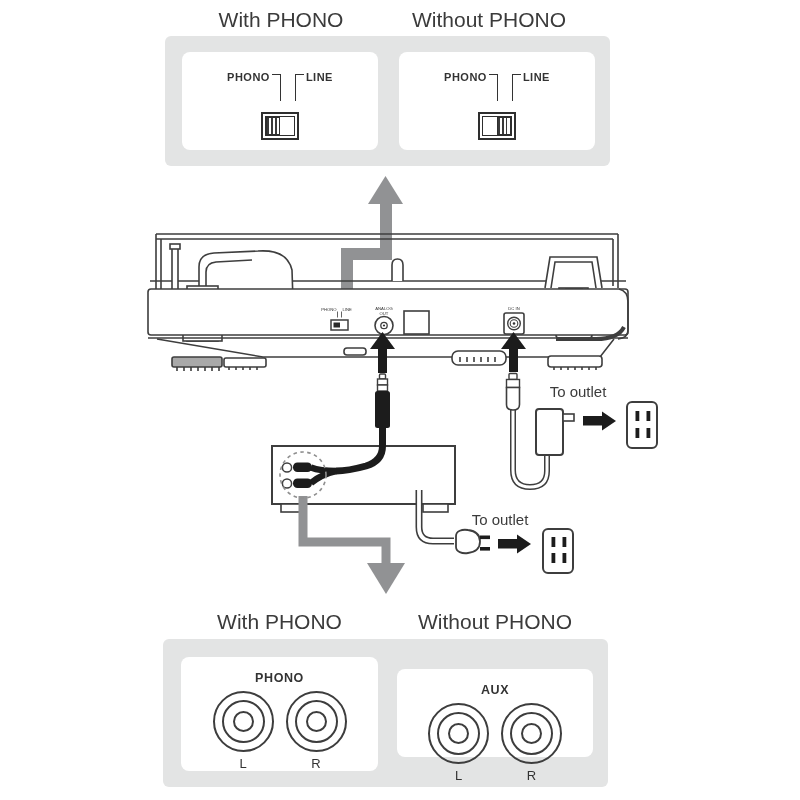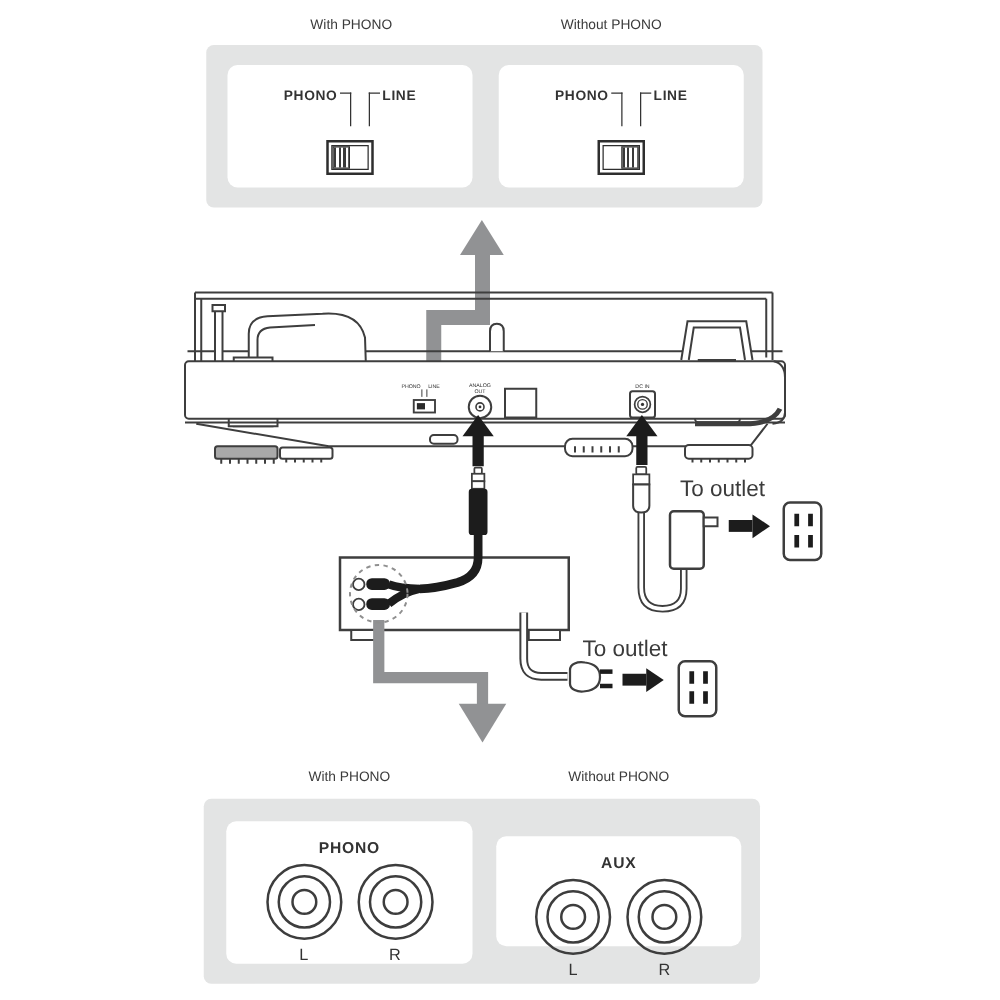--- a/index.html
+++ b/index.html
@@ -1,18 +1,18 @@
 <!DOCTYPE html>
 <html><head>
 <meta charset="utf-8">
 <style>
   html,body{margin:0;padding:0;background:#ffffff;}
   #stage{position:relative;width:800px;height:800px;background:#ffffff;overflow:hidden;
          font-family:"Liberation Sans",sans-serif;color:#3b3b3b;}
-  .hdr{position:absolute;height:22px;font-size:11px;line-height:22px;text-align:center;color:#3b3b3b;}
+  .hdr{position:absolute;height:22px;font-size:21px;line-height:22px;text-align:center;color:#3b3b3b;}
   .graybox{position:absolute;background:#e3e4e4;border-radius:6px;display:flex;}
   .panel{background:#ffffff;border-radius:8px;position:absolute;}
   
   .sw-row{display:flex;justify-content:center;align-items:flex-start;padding-top:18px;height:30px;}
   .sw-word{font-size:11px;font-weight:bold;letter-spacing:.5px;color:#333;line-height:12px;margin-top:1px;}
   .corner{width:8px;height:26px;margin-top:4px;}
   .corner.l{border-top:1.6px solid #333;border-right:1.6px solid #333;margin-left:2px;margin-right:7px;}
   .corner.r{border-top:1.6px solid #333;border-left:1.6px solid #333;margin-right:2px;margin-left:7px;}
   .slide-switch{width:30px;height:20px;border:2.3px solid #2e2e2e;margin:12px auto 0;padding:2px;background:#fff;}
   .slide-inner{width:100%;height:100%;border:1px solid #2e2e2e;box-sizing:border-box;display:flex;}
@@ -22,21 +22,21 @@
   .knob-right .knob{margin-left:auto;}
   
   .jpanel{display:flex;flex-direction:column;align-items:center;}
   .jack-title{font-size:12.5px;font-weight:bold;letter-spacing:.6px;color:#333;margin-top:14px;}
   .jack-row{display:flex;gap:12px;margin-top:6px;}
   .jack{display:flex;flex-direction:column;align-items:center;}
   .rca-o{width:57px;height:57px;border:2px solid #3d3d3d;border-radius:50%;display:flex;align-items:center;justify-content:center;}
   .rca-m{width:39px;height:39px;border:2px solid #3d3d3d;border-radius:50%;display:flex;align-items:center;justify-content:center;}
   .rca-i{width:17px;height:17px;border:2px solid #3d3d3d;border-radius:50%;}
   .lr{font-size:13px;color:#333;margin-top:4px;}
-  .note{position:absolute;font-size:18px;line-height:17px;color:#3b3b3b;text-align:center;}
+  .note{position:absolute;font-size:15px;line-height:17px;color:#3b3b3b;text-align:center;}
 </style>
 </head>
 <body>
 
 <div id="stage">
 
   <div class="hdr" style="left:183px;top:9px;width:196px;">With PHONO</div>
   <div class="hdr" style="left:391px;top:9px;width:196px;">Without PHONO</div>
 
   <div class="graybox" style="left:165px;top:36px;width:445px;height:130px;">

